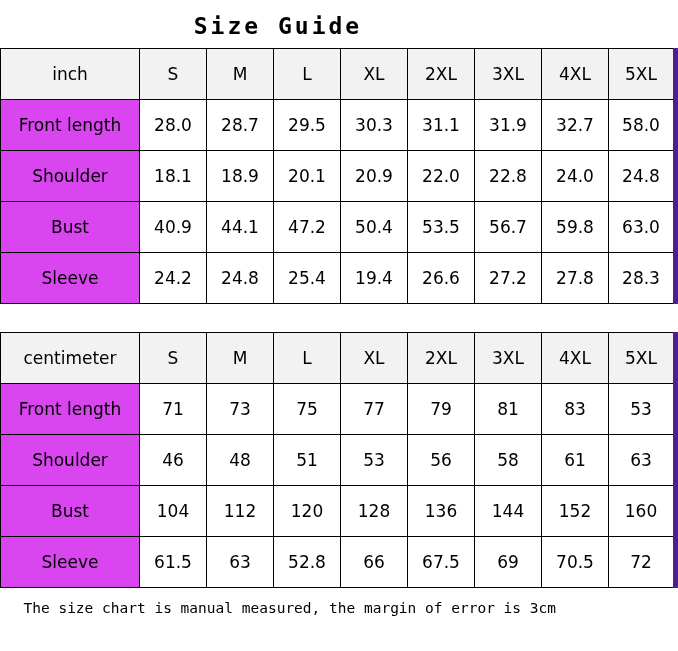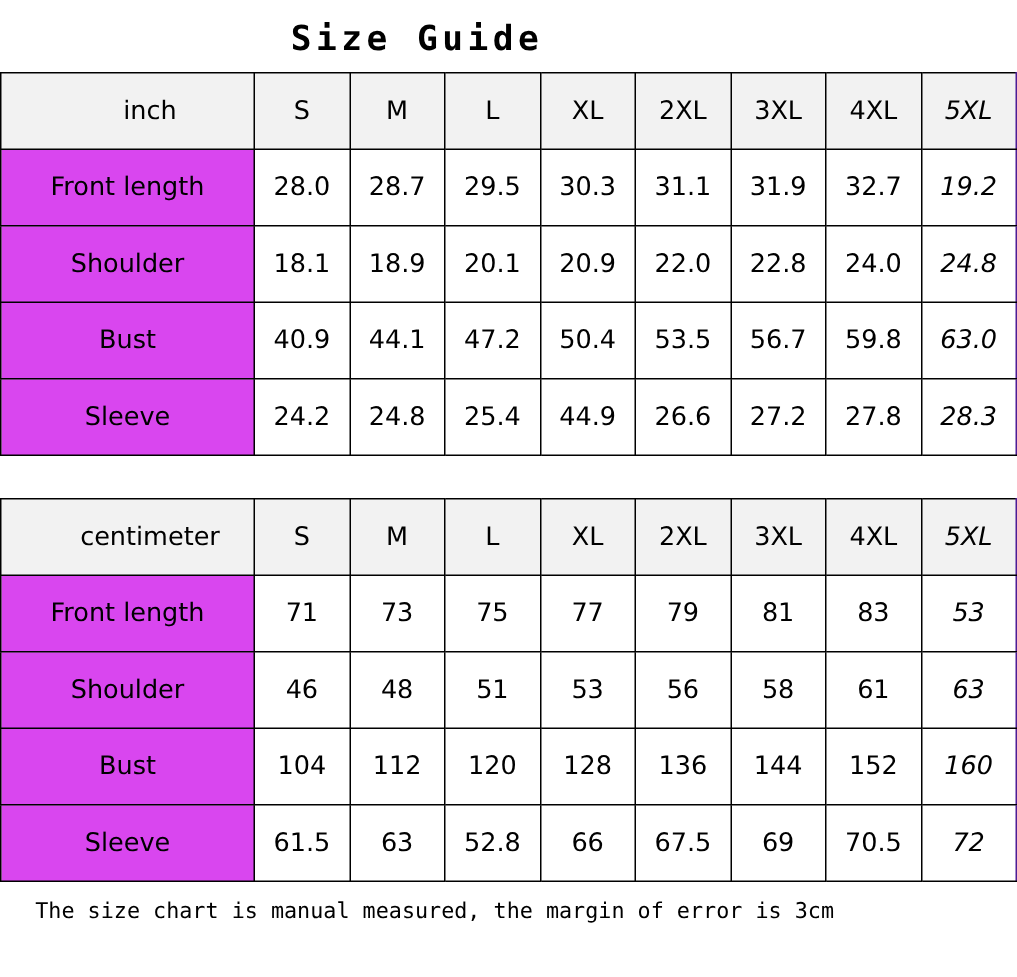--- a/index.html
+++ b/index.html
@@ -49,38 +49,37 @@
   }
   table.size-table td.row-label {
     width: 138px;
     background: #d946ef;
   }
   table.size-table tr.header-row td.row-label {
     background: #f2f2f2;
   }
   table.size-table td.unit-cell {
     font-size: 17px;
-    padding-left: 30px;
   }
   .spacer {
     height: 28px;
     background: #ffffff;
     width: 678px;
   }
   .footnote {
     font-family: "DejaVu Sans Mono", monospace;
     font-size: 14.5px;
     text-align: right;
     padding-top: 12px;
     letter-spacing: 0px;
     white-space: nowrap;
   }
   
   table.size-table tr td:first-child { border-left: 1px solid #000; }
-  table.size-table tr td:last-child { border-right: 1px solid #4c1d95; font-style: italic; }
+  table.size-table tr td:last-child { border-right: 5px solid #4c1d95; }
 </style>
 </head>
 <body>
 
 <div class="page">
 
   <div class="title">Size Guide</div>
 
   <table class="size-table">
     <tbody>
@@ -97,21 +96,21 @@
       </tr>
       <tr>
         <td class="row-label">Front length</td>
         <td>28.0</td>
         <td>28.7</td>
         <td>29.5</td>
         <td>30.3</td>
         <td>31.1</td>
         <td>31.9</td>
         <td>32.7</td>
-        <td>19.2</td>
+        <td>58.0</td>
       </tr>
       <tr>
         <td class="row-label">Shoulder</td>
         <td>18.1</td>
         <td>18.9</td>
         <td>20.1</td>
         <td>20.9</td>
         <td>22.0</td>
         <td>22.8</td>
         <td>24.0</td>
@@ -126,21 +125,21 @@
         <td>53.5</td>
         <td>56.7</td>
         <td>59.8</td>
         <td>63.0</td>
       </tr>
       <tr>
         <td class="row-label">Sleeve</td>
         <td>24.2</td>
         <td>24.8</td>
         <td>25.4</td>
-        <td>44.9</td>
+        <td>19.4</td>
         <td>26.6</td>
         <td>27.2</td>
         <td>27.8</td>
         <td>28.3</td>
       </tr>
     </tbody>
   </table>
 
   <div class="spacer"></div>
 

